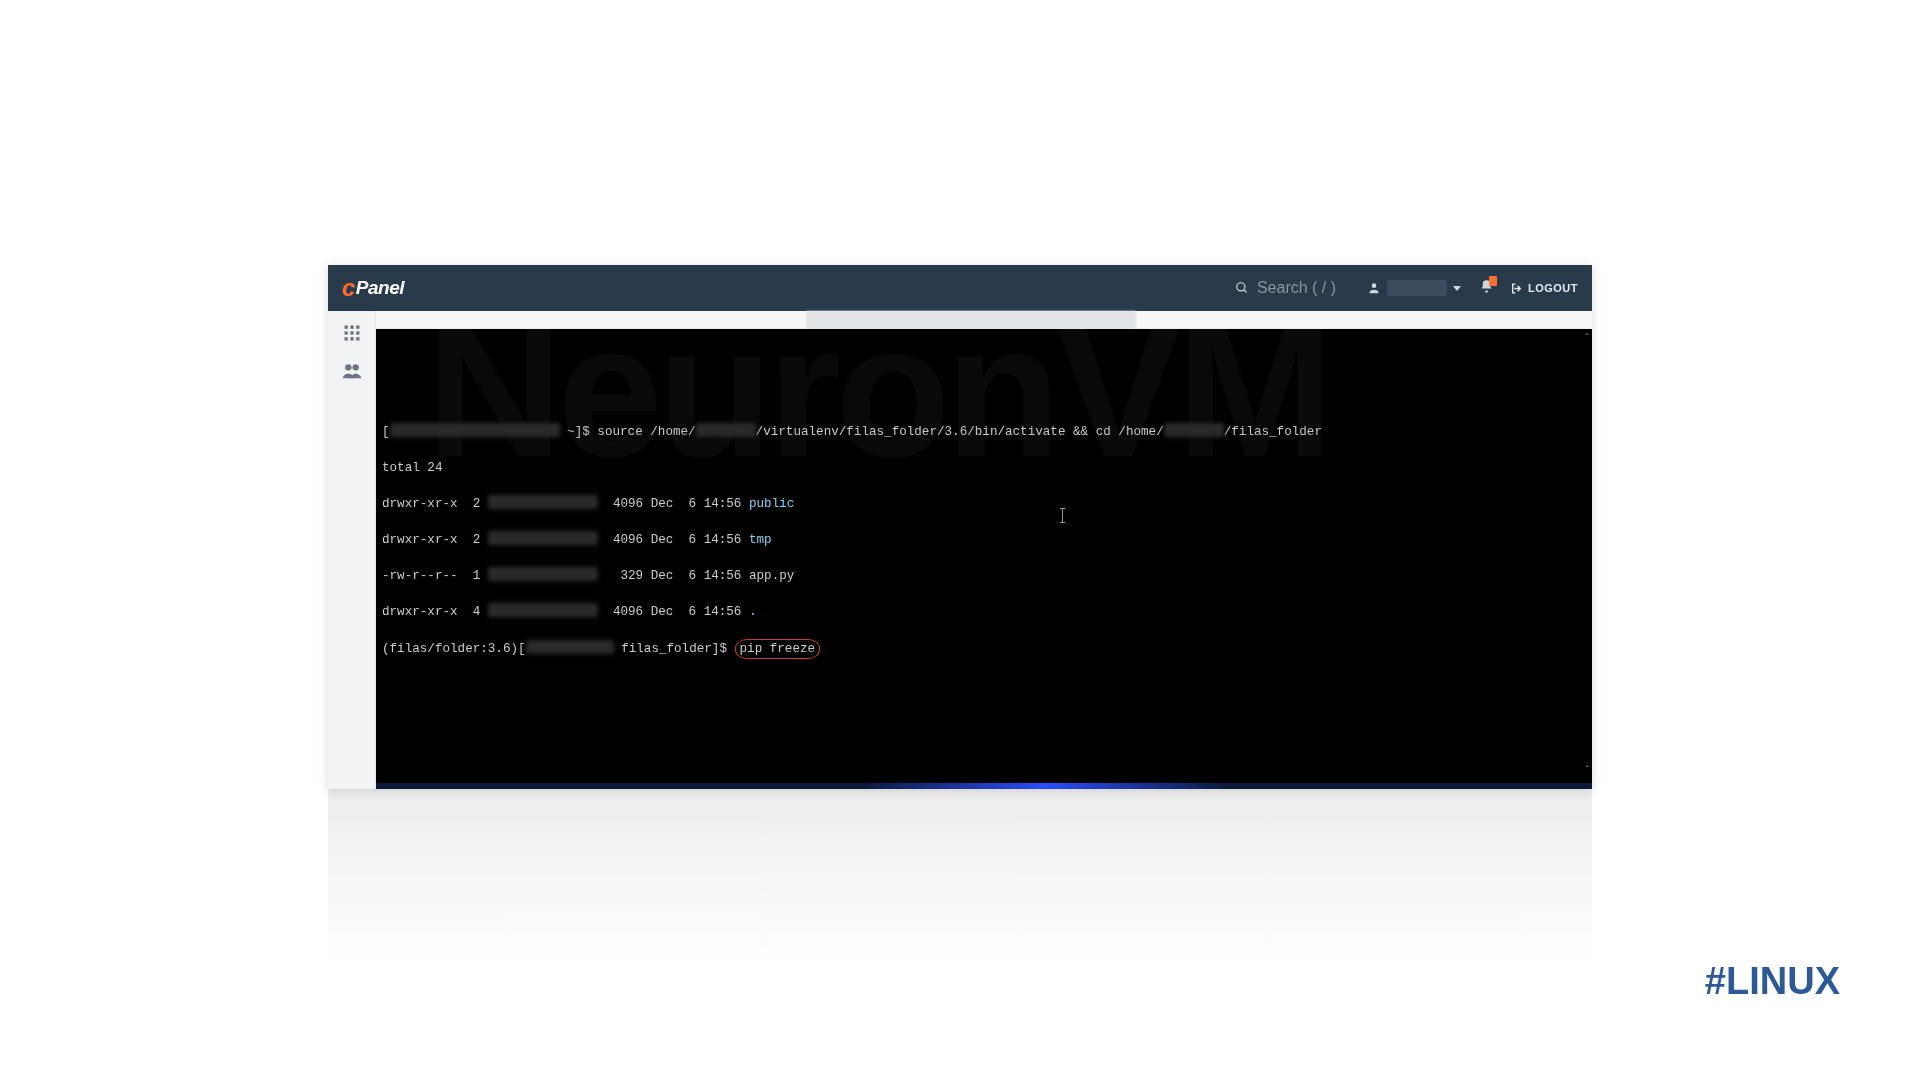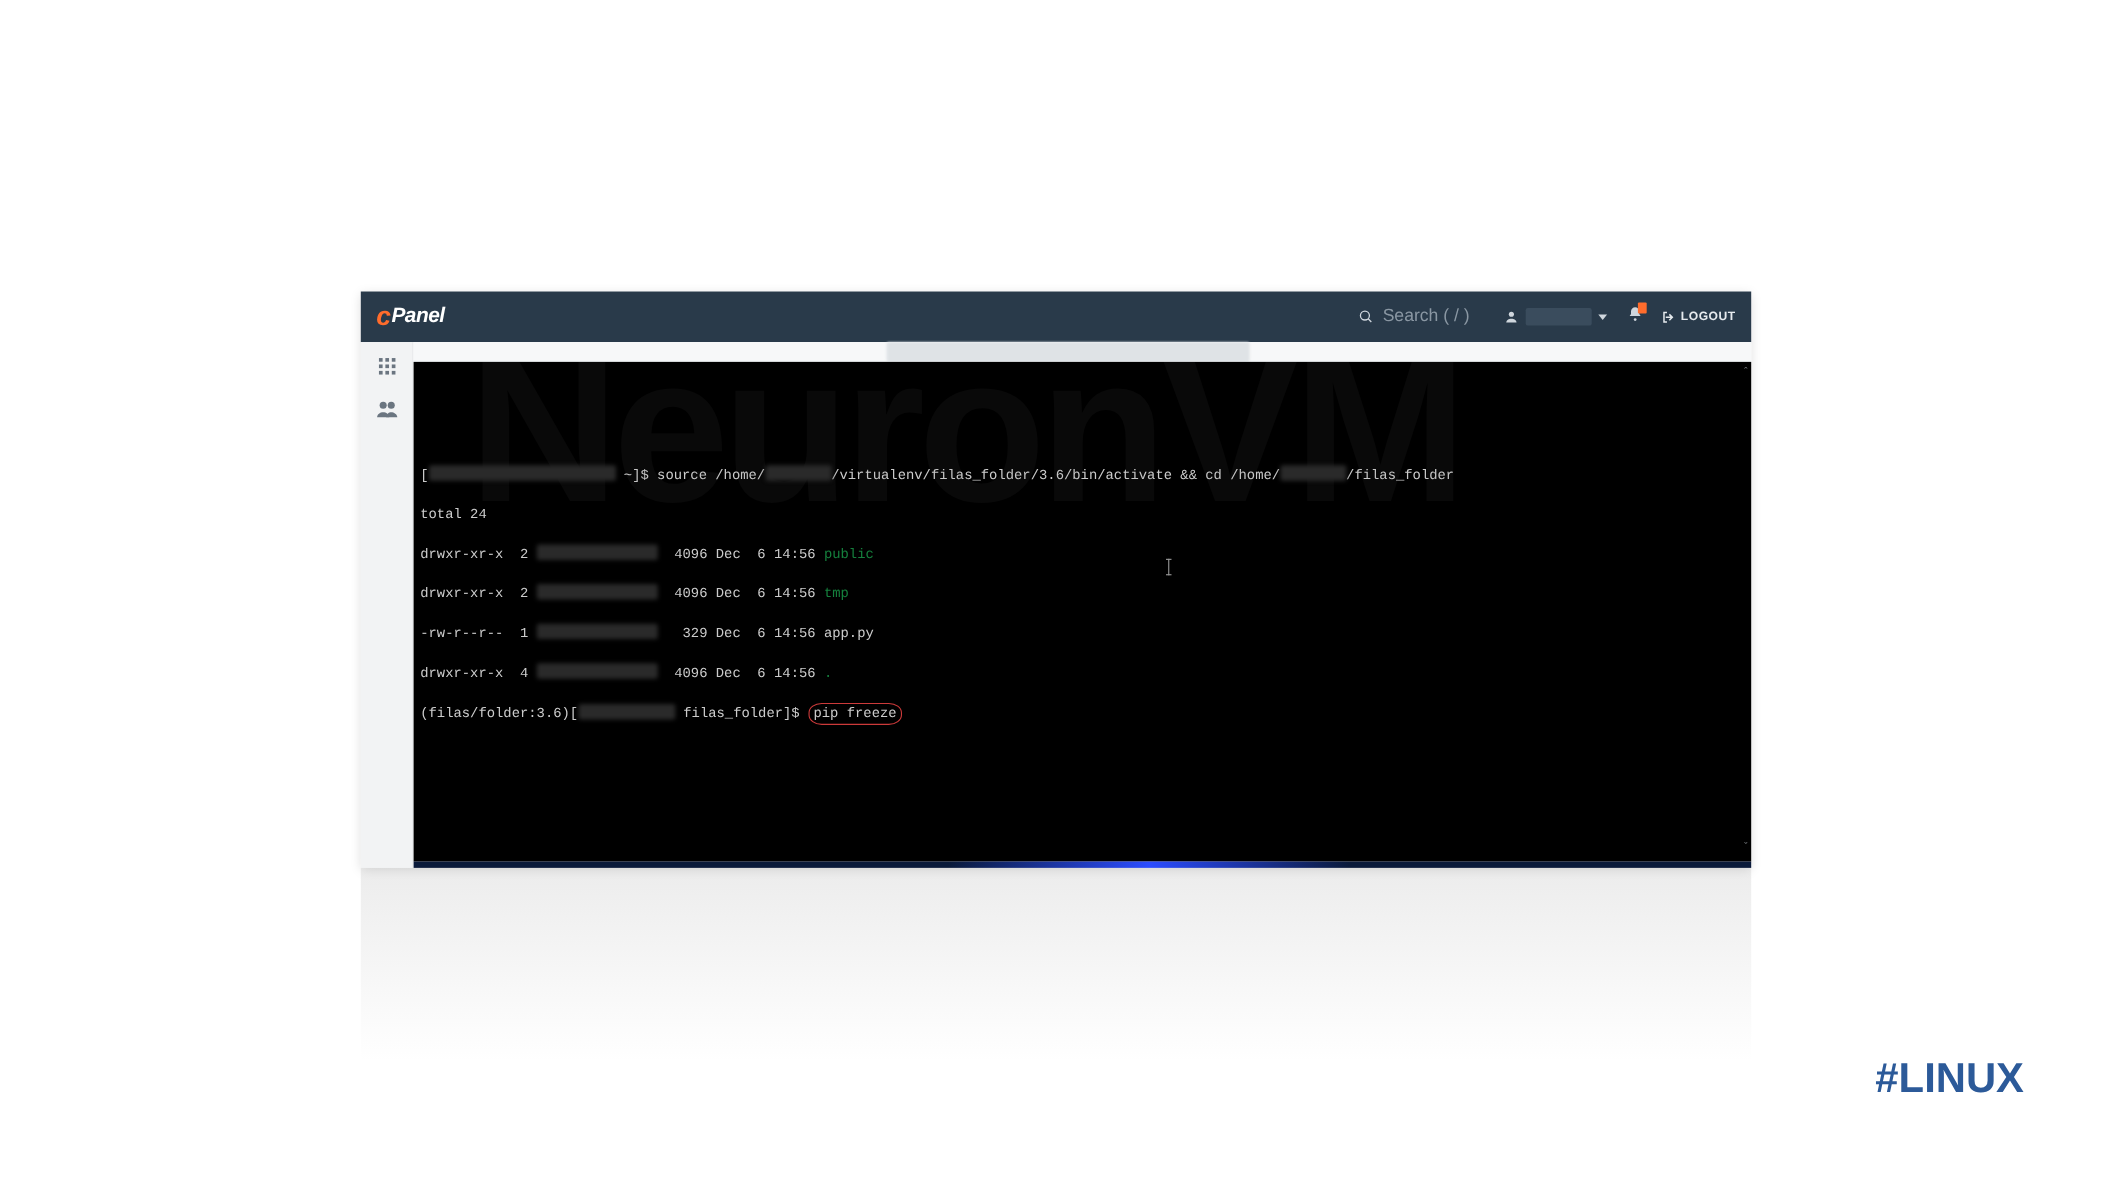--- a/index.html
+++ b/index.html
@@ -158,21 +158,21 @@
   color: #ccc;
   font-family: "Consolas", "Courier New", monospace;
   font-size: 12.6px;
   line-height: 18px;
   padding: 4px 8px 4px 6px;
   position: relative;
   white-space: pre;
   overflow: hidden;
 }
 .term-row { display: block; }
-.blue { color: #15803d; }
+.blue { color: #7dd3fc; }
 .redact {
   display: inline-block;
   height: 14px;
   vertical-align: -2px;
   background: #2a2a2a;
   filter: blur(2px);
   border-radius: 2px;
 }
 .w60 { width: 60px; }
 .w88 { width: 88px; }

